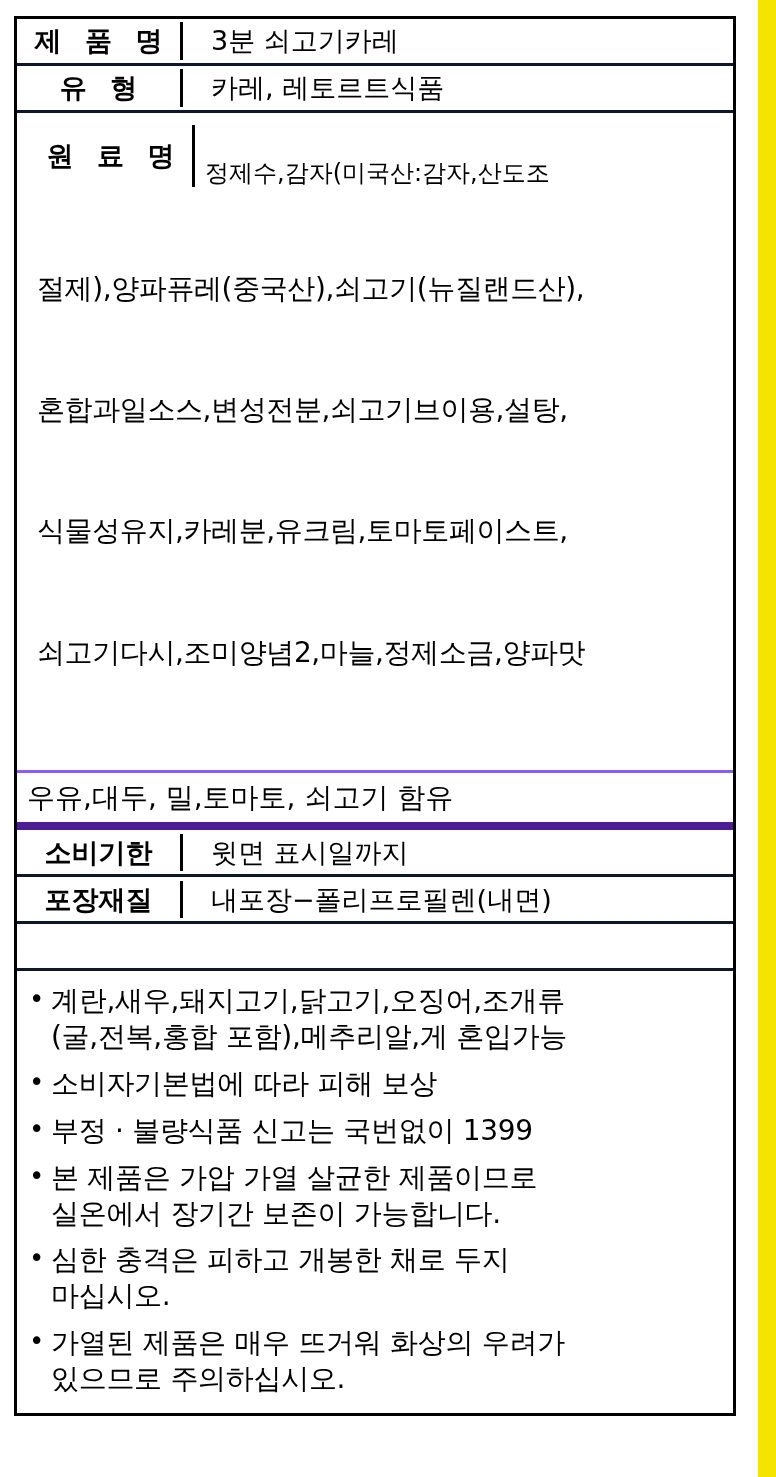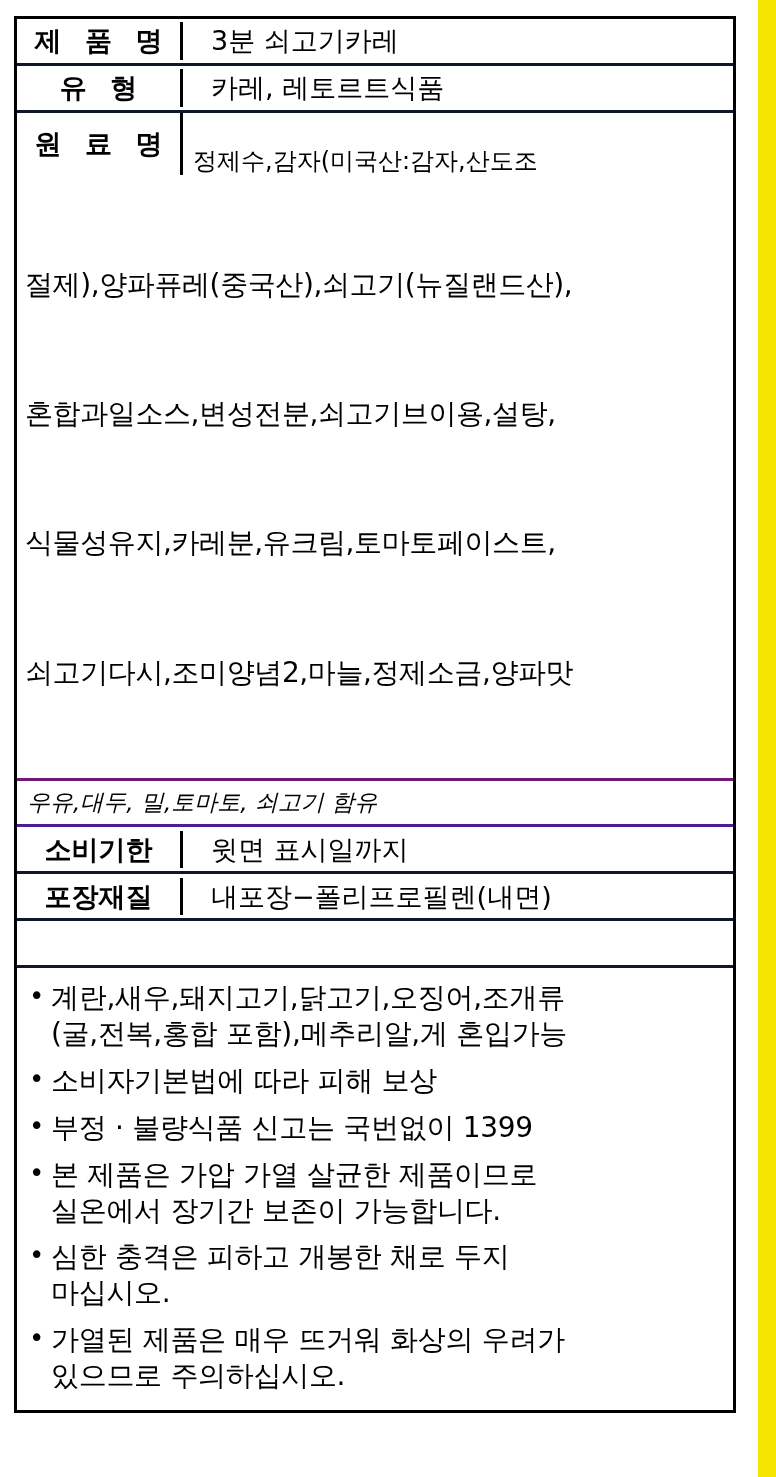--- a/index.html
+++ b/index.html
@@ -81,23 +81,23 @@
     display: flex;
     align-items: center;
     font-size: 27px;
     padding: 5px 6px 5px 28px;
     box-sizing: border-box;
     line-height: 1.15;
   }
 
   
   .ingredients-row {
-    border-bottom: 3px solid #701a75;
+    border-bottom: 3px solid #8b5cf6;
     position: relative;
-    padding: 0;
+    padding: 12px;
   }
   .ing-first {
     display: flex;
     align-items: stretch;
     min-height: 48px;
   }
   .ing-first .th {
     flex: 0 0 166px;
     border-right: 3px solid #000;
     border-bottom: none;
@@ -111,28 +111,27 @@
     align-items: center;
     margin-top: 28px;
   }
   .ing-rest {
     font-size: 28px;
     line-height: 1.42;
     padding: 0 6px 6px 8px;
     letter-spacing: -0.4px;
     white-space: pre-wrap;
   }
-  .ing-rest div { margin-top: 10px; }
+  .ing-rest div { margin-top: 2px; }
 
   .allergen-row {
-    border-bottom: 3px solid #4c1d95;
-    font-size: 23px;
+    border-bottom: 8px solid #4c1d95;
+    font-size: 28px;
     padding: 8px 6px 8px 10px;
     line-height: 1.2;
-    font-style: italic;
   }
 
   
   .notes {
     border: 3px solid #000;
     border-top: none;
     padding: 12px 10px 14px 12px;
     box-sizing: border-box;
   }
   .note {

